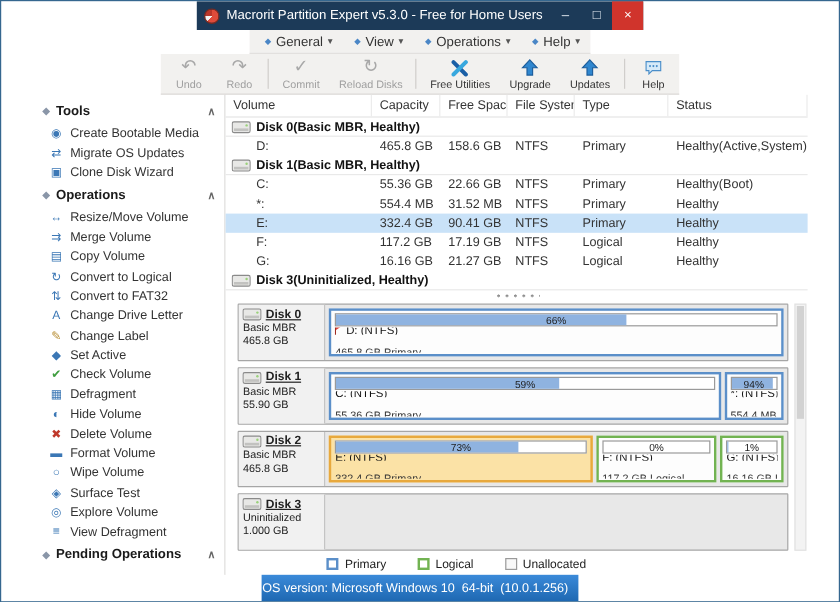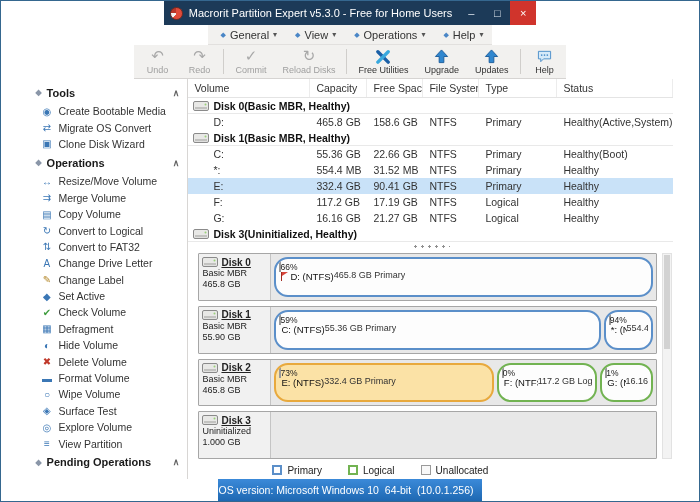--- a/index.html
+++ b/index.html
@@ -56,21 +56,21 @@
 
   
   .diskmap-wrap { flex:1; position:relative; min-height:0; padding-right:14px; }
   .diskmap { height:100%; display:flex; flex-direction:column; gap:5px; padding:2px 2px 2px 10px; }
   .disk-row { flex:1; border:1px solid #a6a6a6; background:#e8e8e8; display:flex; border-radius:1px; min-height:0; }
   .disk-info { width:72px; flex:0 0 auto; border-right:1px solid #c4c4c4; background:#f1f1f1; padding:2px 3px; color:#222; display:flex; flex-direction:column; }
   .di-line1 { display:flex; align-items:center; gap:3px;text-decoration:underline; }
   .di-name { font-size:10px; font-weight:bold; }
   .di-sub { font-size:9px; line-height:11px; white-space:nowrap; }
   .parts { flex:1; display:flex; gap:3px; padding:3px; min-width:0; }
-  .part { border:2px solid var(--primary,#5b8fc9); background:#fdfdfd; border-radius:14px; padding:1px 3px; display:flex; flex-direction:row; min-width:0; overflow:hidden; }
+  .part { border:2px solid var(--primary,#5b8fc9); background:#fdfdfd; border-radius:0; padding:1px 3px; display:flex; flex-direction:column; min-width:0; overflow:hidden; }
   .part.logical { border-color:var(--logical,#72b352); }
   .part.psel { background:var(--psel-fill,#fbe2a6); border-color:var(--psel-border,#e8a93d); }
   .ubar { position:relative; height:11px; border:1px solid #9a9a9a; background:#fff; margin:1px 0 1px; flex:0 0 auto; }
   .ufill { height:100%; background:var(--bar-fill,#8fb3e0); }
   .upct { position:absolute; left:0; right:0; top:0; text-align:center; font-size:8.5px; line-height:10px; color:#222; }
   .plabel { font-size:9.5px; color:#111; white-space:nowrap; overflow:hidden; display:flex; align-items:center; gap:2px; line-height:11px; }
   .flag { position:relative; width:7px; height:9px; flex:0 0 auto; }
   .flag::before { content:""; position:absolute; left:0; top:0; bottom:0; width:1px; background:#a02a20; }
   .flag::after { content:""; position:absolute; left:1px; top:0; width:0; height:0; border-left:6px solid #d8453a; border-bottom:4px solid transparent; }
   .pdetail { font-size:9px; color:#333; white-space:nowrap; overflow:hidden; line-height:10px;margin-top:10px; }
@@ -197,21 +197,21 @@
           <span class="sicon" style="color: rgb(138, 150, 168);">◆</span>
           <span class="stitle">Tools</span>
           <span class="chev" style="color: rgb(102, 102, 102);">∧</span>
         </div>
         <div class="side-item">
           <span class="iicon" style="color: rgb(59, 119, 181);">◉</span>
           <span class="silabel">Create Bootable Media</span>
         </div>
         <div class="side-item">
           <span class="iicon" style="color: rgb(59, 119, 181);">⇄</span>
-          <span class="silabel">Migrate OS Convert</span>
+          <span class="silabel">Migrate OS Updates</span>
         </div>
         <div class="side-item">
           <span class="iicon" style="color: rgb(59, 119, 181);">▣</span>
           <span class="silabel">Clone Disk Wizard</span>
         </div>
         <div class="side-header">
           <span class="sicon" style="color: rgb(138, 150, 168);">◆</span>
           <span class="stitle">Operations</span>
           <span class="chev" style="color: rgb(102, 102, 102);">∧</span>
         </div>
@@ -274,21 +274,21 @@
         <div class="side-item">
           <span class="iicon" style="color: rgb(59, 119, 181);">◈</span>
           <span class="silabel">Surface Test</span>
         </div>
         <div class="side-item">
           <span class="iicon" style="color: rgb(59, 119, 181);">◎</span>
           <span class="silabel">Explore Volume</span>
         </div>
         <div class="side-item">
           <span class="iicon" style="color: rgb(59, 119, 181);">≡</span>
-          <span class="silabel">View Partition</span>
+          <span class="silabel">View Defragment</span>
         </div>
         <div class="side-header">
           <span class="sicon" style="color: rgb(138, 150, 168);">◆</span>
           <span class="stitle">Pending Operations</span>
           <span class="chev" style="color: rgb(102, 102, 102);">∧</span>
         </div>
       </div>
 
     <div class="main">
       <div class="thead" id="thead">

